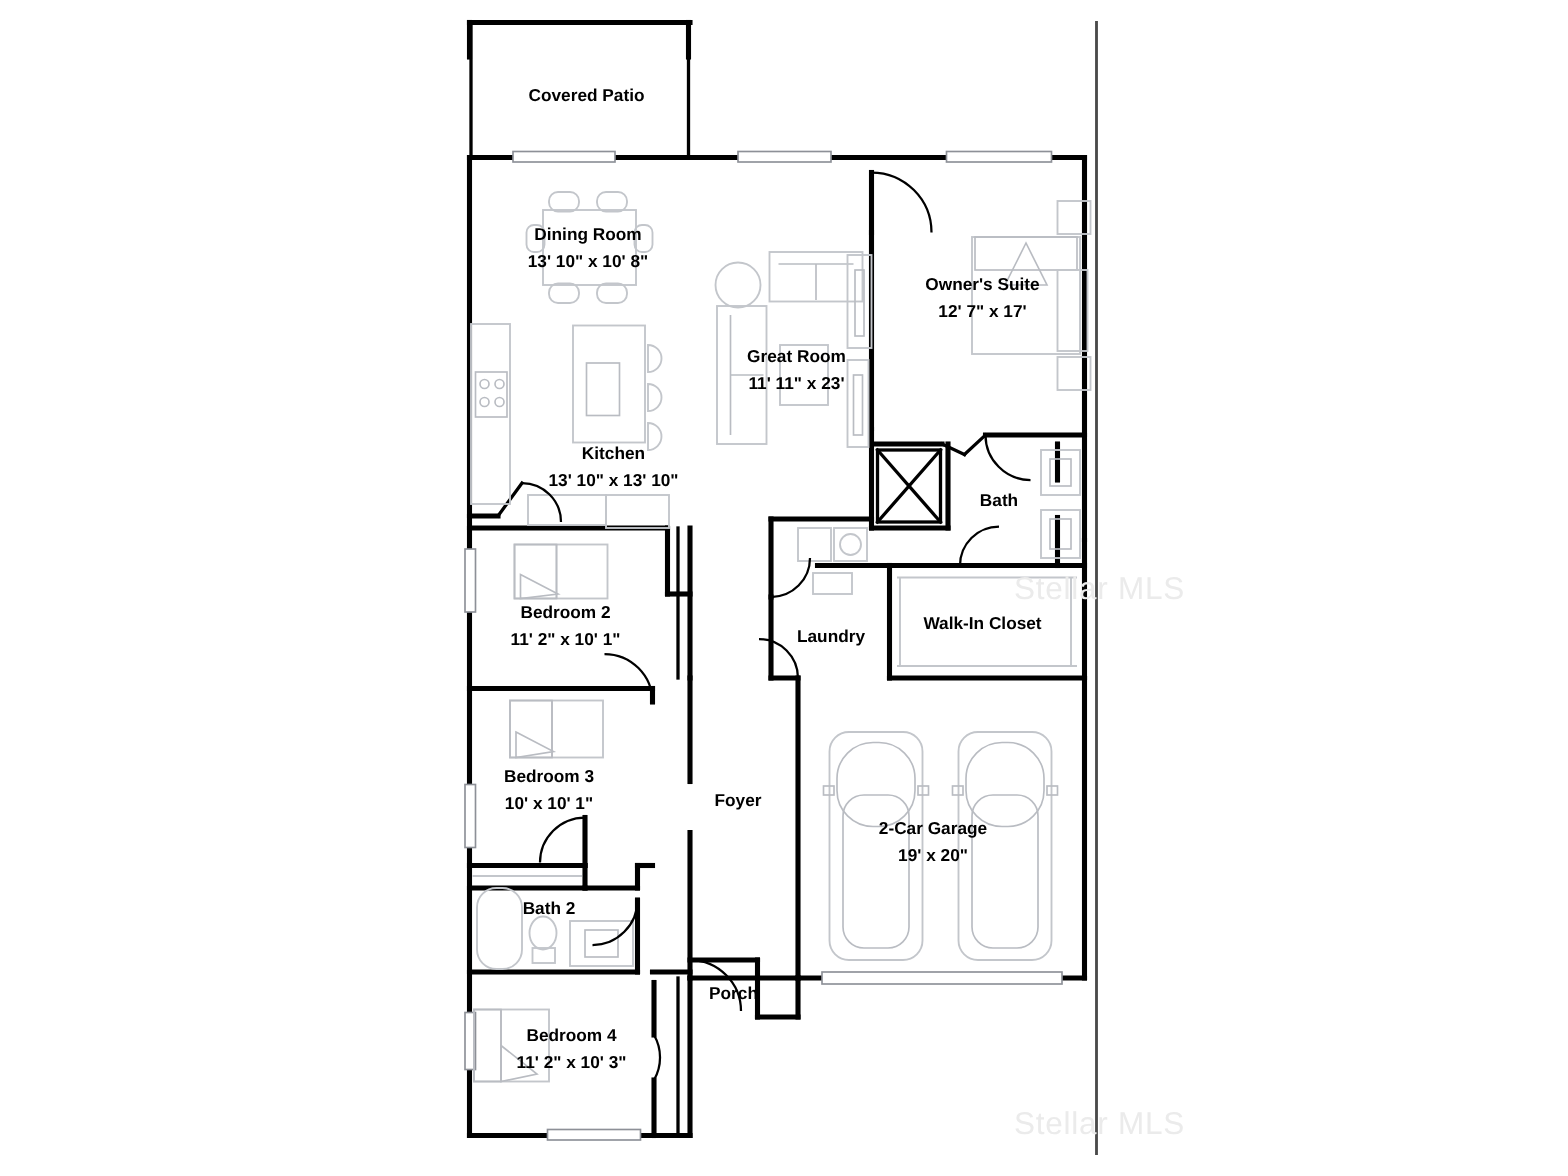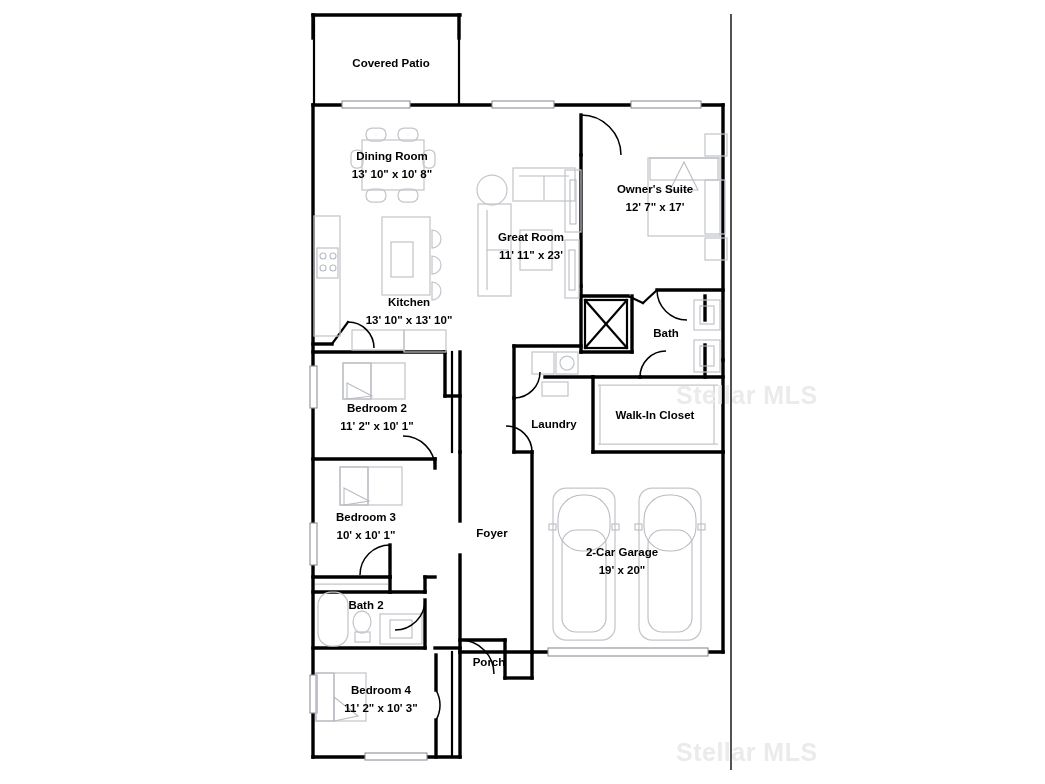--- a/index.html
+++ b/index.html
@@ -39,22 +39,22 @@
     font-weight: bold;
     fill: #000000;
     text-anchor: middle;
     dominant-baseline: middle;
   }
   .label-name { font-size: 11.5px; }
   .label-dim  { font-size: 11.5px; }
   .watermark {
     position: absolute;
     font-family: "Liberation Sans", sans-serif;
-    font-weight: bold;
-    font-size: 25px;
+    font-weight: normal;
+    font-size: 21px;
     color: #ebebeb;
     letter-spacing: 0.5px;
     white-space: nowrap;
     user-select: none;
   }
 </style>
 </head>
 <body>
 
 <div id="floorplan-root">

